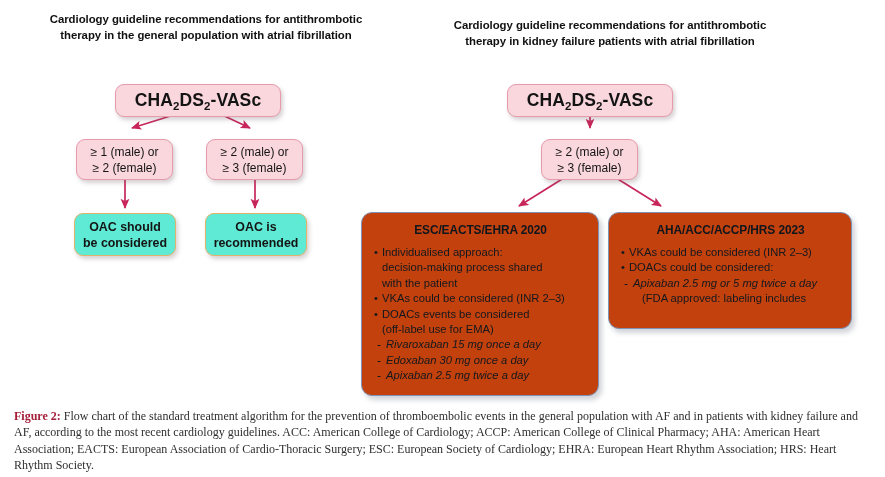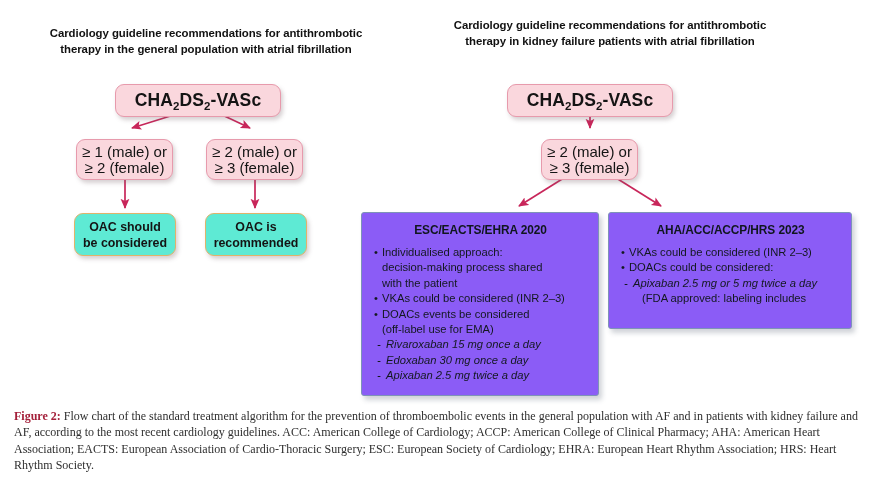--- a/index.html
+++ b/index.html
@@ -27,21 +27,21 @@
   .col-title {
     position: absolute;
     font-family: "Liberation Sans", sans-serif;
     font-weight: bold;
     font-size: 11.4px;
     line-height: 15.5px;
     text-align: center;
     color: #111111;
     letter-spacing: -0.05px;
   }
-  #title-left  { left: 38px;  top: 26px; width: 336px; }
+  #title-left  { left: 38px;  top: 12px; width: 336px; }
   #title-right { left: 440px; top: 18px; width: 340px; }
 
   
   .node {
     position: absolute;
     box-sizing: border-box;
     display: flex;
     align-items: center;
     justify-content: center;
     text-align: center;
@@ -54,41 +54,41 @@
     border: 1.3px solid #e79aac;
     color: #141414;
     margin-top: 6px;
   }
   .node-cream {
     background: #5eead4;
     border: 1.3px solid #e0b36a;
     color: #141414;
   }
   .node-blue {
-    background: #8b5cf6;
+    background: #c2410c;
     border: 1.3px solid #7e93b8;
     color: #13181f;
-    border-radius: 3px;
+    border-radius: 11px;
     box-shadow: 3px 4px 5px rgba(110,118,135,0.32);
   }
 
   .chads {
     font-size: 17.5px;
     font-weight: bold;
     letter-spacing: 0.1px;
   }
   .chads sub {
     font-size: 11.5px;
     vertical-align: baseline;
     position: relative;
     bottom: -3.5px;
   }
 
   .crit {
-    font-size: 15px;
+    font-size: 12px;
     font-weight: normal;
     line-height: 16px;
   }
   .oac {
     font-size: 12.4px;
     font-weight: bold;
     line-height: 16px;
   }
 
   

